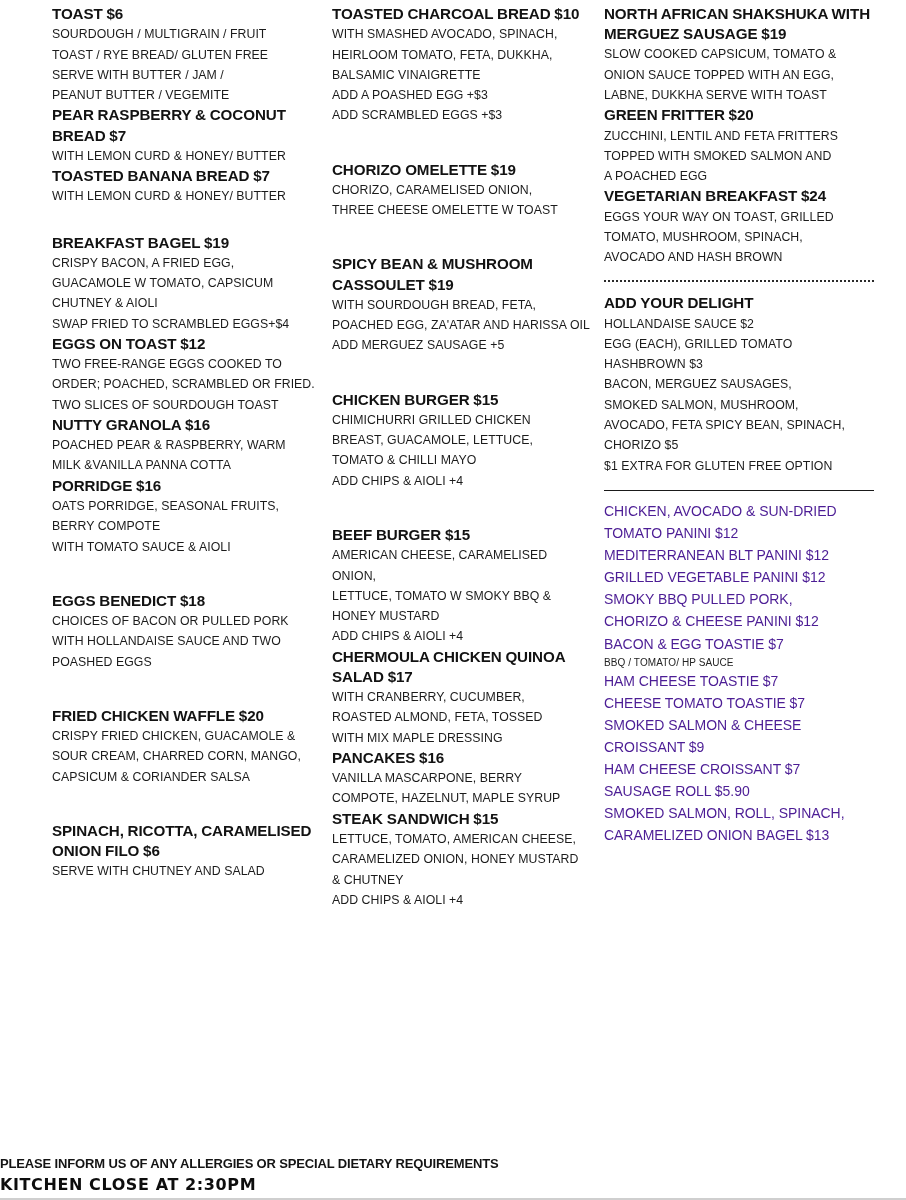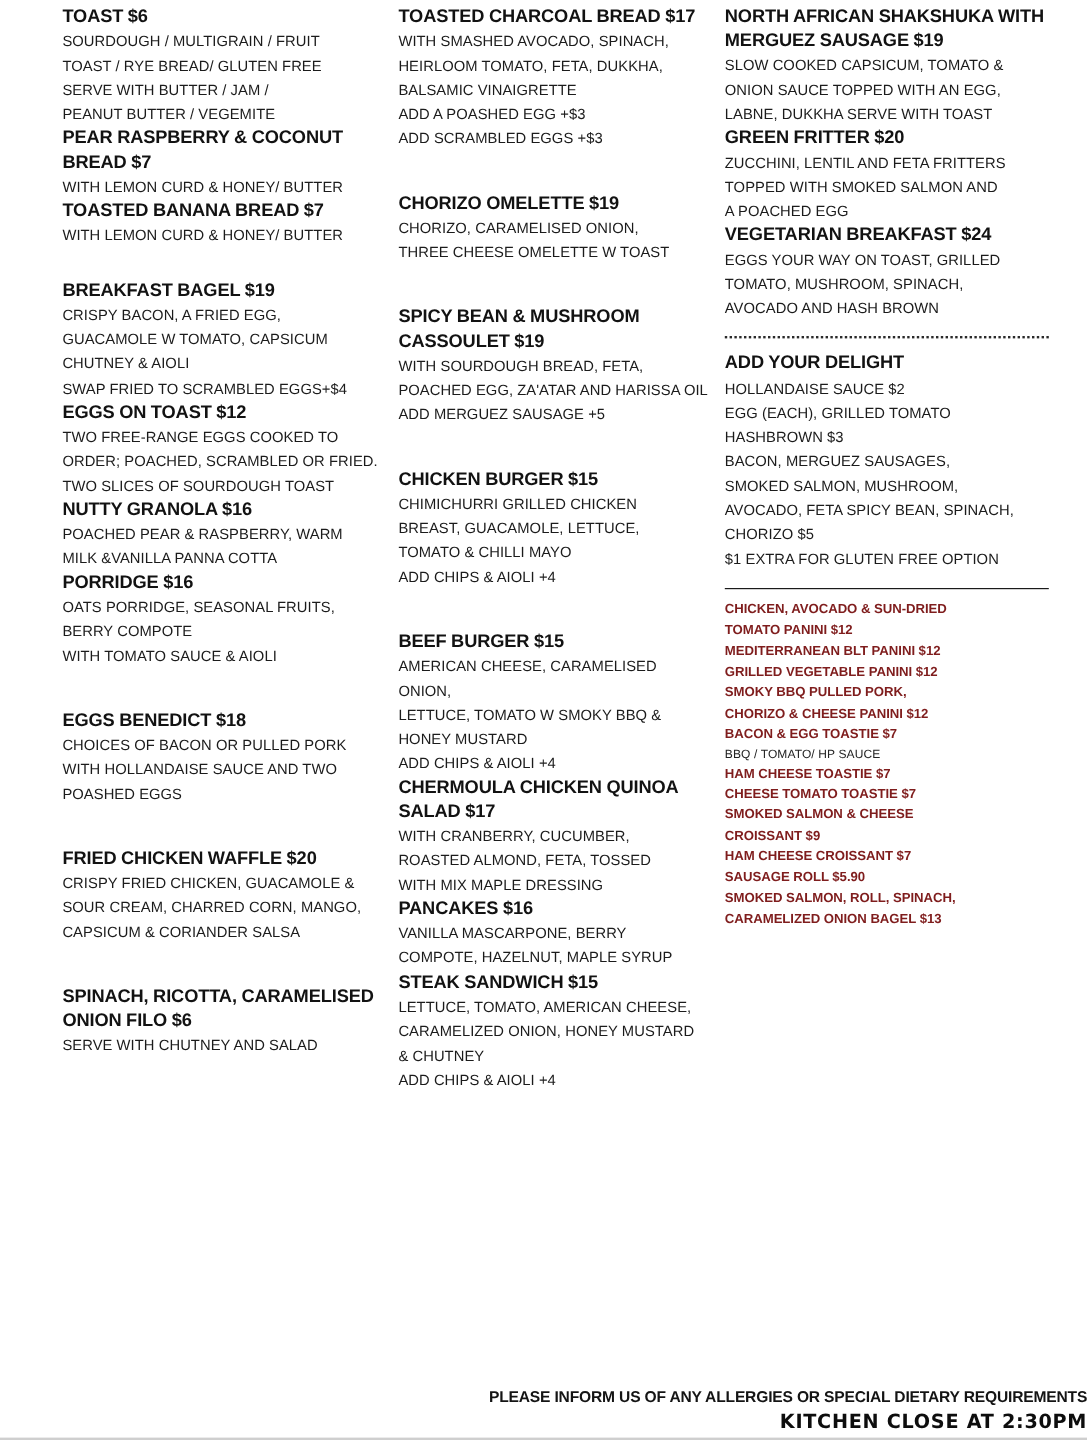--- a/index.html
+++ b/index.html
@@ -61,25 +61,25 @@
   .desc-sm {
     font-size: 10px;
     line-height: 1.5;
     letter-spacing: 0.1px;
     color: #232323;
     font-weight: 500;
   }
 
   
   .plain-line {
-    font-size: 11px;
+    font-size: 14px;
     line-height: 1.58;
     letter-spacing: -0.05px;
-    color: #7f1d1d;
-    font-weight: 700;
+    color: #4c1d95;
+    font-weight: 400;
   }
   .gap-lg  { height: 26px; }
   .gap-xl  { height: 34px; }
 
   hr.dotted-rule {
     border: none;
     border-top: 2px dotted #2a2a2a;
     margin: 13px 0 11px 0;
     height: 0;
   }
@@ -89,21 +89,21 @@
     margin: 14px 0 9px 0;
     height: 0;
   }
 
   
   .footer {
     position: absolute;
     left: 0;
     bottom: 0;
     width: 906px;
-    text-align: right;
+    text-align: left;
     padding-bottom: 4px;
   }
   .footer-allergy {
     font-size: 13px;
     font-weight: 600;
     letter-spacing: -0.15px;
     color: #141414;
     line-height: 1.25;
   }
   .footer-kitchen {
@@ -189,21 +189,21 @@
           <div class="item-desc">CAPSICUM &amp; CORIANDER SALSA</div>
         </div>
         <div class="gap-xl"></div>
         <div class="item">
           <div class="item-title">SPINACH, RICOTTA, CARAMELISED ONION FILO $6</div>
           <div class="item-desc">SERVE WITH CHUTNEY AND SALAD</div>
         </div>
       </div>
     <div class="col col-middle">
         <div class="item">
-          <div class="item-title">TOASTED CHARCOAL BREAD $17</div>
+          <div class="item-title">TOASTED CHARCOAL BREAD $10</div>
           <div class="item-desc">WITH SMASHED AVOCADO, SPINACH,</div>
           <div class="item-desc">HEIRLOOM TOMATO, FETA, DUKKHA,</div>
           <div class="item-desc">BALSAMIC VINAIGRETTE</div>
           <div class="item-desc">ADD A POASHED EGG +$3</div>
           <div class="item-desc">ADD SCRAMBLED EGGS +$3</div>
         </div>
         <div class="gap-xl"></div>
         <div class="item">
           <div class="item-title">CHORIZO OMELETTE $19</div>
           <div class="item-desc">CHORIZO, CARAMELISED ONION,</div>

